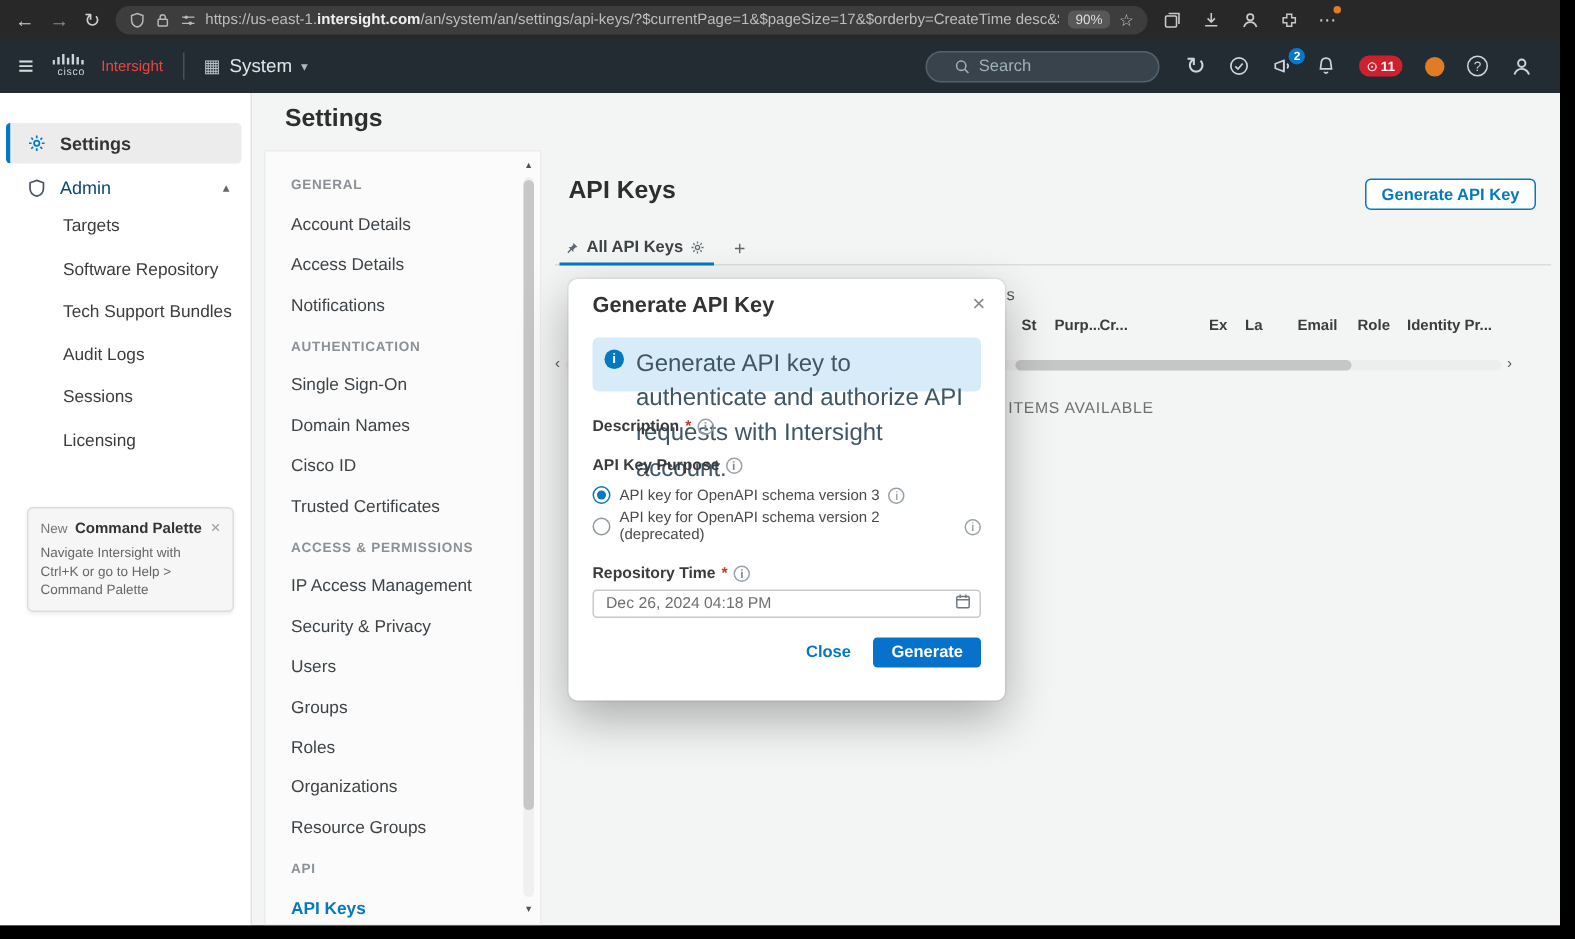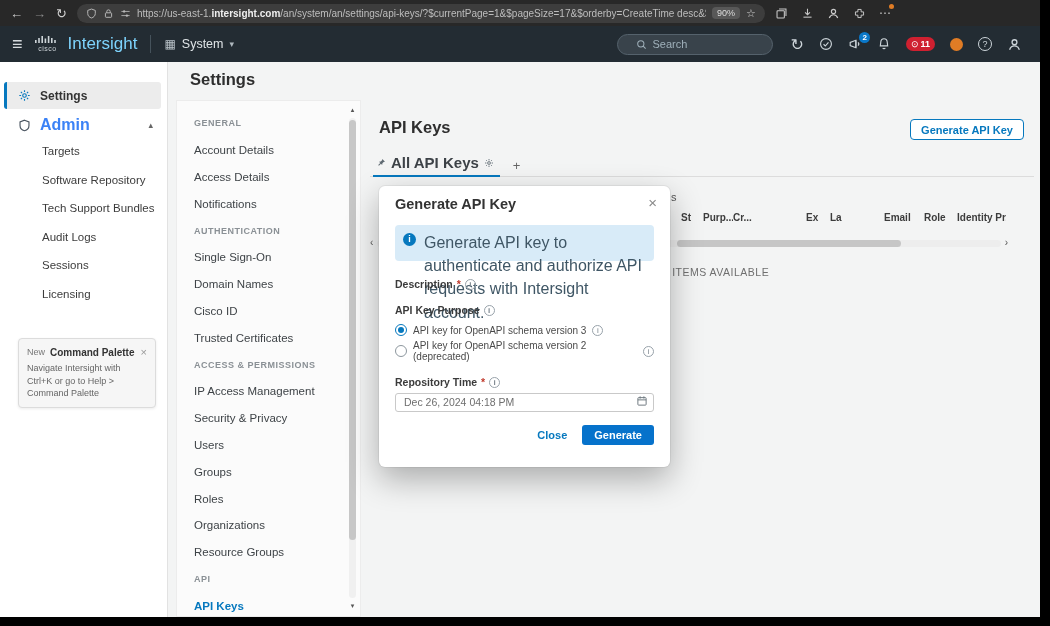--- a/index.html
+++ b/index.html
@@ -21,21 +21,21 @@
   .url-star { flex:none; color:#c9c9c9; font-size:11px; }
   .b-right { display:flex; align-items:center; gap:13px; color:#c9c9c9; }
   .menu-dot-wrap { position:relative; font-size:12px; color:#c9c9c9; }
   .menu-dot-wrap .odot { position:absolute; right:-3px; top:-2px; width:5px; height:5px; border-radius:50%; background:#e07c25; }
 
   
   .app-header { height:36px; background:#232c33; display:flex; align-items:center; color:#e7eaec; padding:0 12px; }
   .hamburger { font-size:18px; color:#d6dbde; margin-right:12px; }
   .cisco-logo { display:flex; flex-direction:column; align-items:center; margin-right:7px; }
   .cisco-word { font-size:7px; color:#cdd4d8; letter-spacing:.5px; }
-  .brand { font-size:17px; font-weight:400; color:#7dd3fc; }
+  .brand { font-size:10px; font-weight:400; color:#ef4444; }
   .hdr-div { width:1px; height:18px; background:#45525b; margin:0 13px; }
   .scope { display:flex; align-items:center; gap:6px; font-size:12.5px; color:#dfe4e7; }
   .scope .grid-ic { font-size:12px; color:#b9c2c8; }
   .scope .chev { font-size:9px; color:#aeb8be; }
   .hdr-search { margin-left:auto; width:156px; height:21px; background:#39434b; border:1px solid #55626c; border-radius:11px; display:flex; align-items:center; gap:6px; padding:0 9px; margin-right:18px;justify-content:flex-end; }
   .hdr-search svg { color:#9fb0ba; flex:none; }
   .hdr-search input { background:transparent; border:none; outline:none; color:#cfd8dd; font-size:11px; width:110px; font-family:"Liberation Sans", sans-serif; }
   .hdr-search input::placeholder { color:#9fb0ba; }
   .hdr-icons { display:flex; align-items:center; gap:15px; color:#cdd5da; margin-right:6px; }
   .hic { position:relative; }
@@ -48,21 +48,21 @@
   
   .app-body { position:absolute; top:62px; left:0; width:1040px; height:555px; background:#f3f4f4; }
 
   
   .sidebar { position:absolute; left:0; top:0; width:168px; height:100%; background:#fff; border-right:1px solid #e2e2e2; }
   .side-settings { margin:20px 6px 0 4px; height:27px; background:#ececec; border-left:3px solid #0678be; border-radius:3px; display:flex; align-items:center; gap:9px; padding-left:11px; }
   .side-settings svg { color:#0678be; }
   .side-settings .lbl { font-size:12px; font-weight:700; color:#333; }
   .side-admin { margin-top:4px; height:24px; display:flex; align-items:center; gap:9px; padding:0 14px 0 18px; }
   .side-admin svg { color:#4a5560; }
-  .side-admin .lbl { font-size:16px; font-weight:700; color:#3b82f6; }
+  .side-admin .lbl { font-size:12px; font-weight:400; color:#0c4a6e; }
   .side-admin .chev { margin-left:auto; font-size:9px; color:#666; }
   .side-child { height:28.5px; display:flex; align-items:center; padding-left:42px; font-size:11.5px; color:#3c3c3c; }
 
   .cmd-card { position:absolute; left:18px; top:276px; width:138px; background:#f6f6f6; border:1px solid #dcdcdc; border-radius:4px; padding:7px 8px; box-shadow:0 1px 3px rgba(0,0,0,.08); }
   .cmd-head { display:flex; align-items:center; gap:5px; }
   .cmd-new { font-size:9px; color:#777; }
   .cmd-title { font-size:10px; font-weight:700; color:#333; }
   .cmd-x { margin-left:auto; color:#999; font-size:11px; }
   .cmd-body { margin-top:4px; font-size:9px; color:#666; line-height:1.4; }
 
@@ -80,27 +80,27 @@
   .sn-track { position:absolute; left:1px; top:12px; bottom:12px; width:7px; background:#f0f0f0; border-radius:4px; }
   .sn-thumb { position:absolute; left:1px; top:14px; width:7px; height:420px; background:#c7c7c7; border-radius:4px; }
 
   
   .main { position:absolute; left:201px; top:38px; right:6px; bottom:0; }
   .main-title { position:absolute; left:9px; top:18px; font-size:16.5px; font-weight:700; color:#2e2e2e; }
   .gen-btn { position:absolute; right:10px; top:19px; height:21px; padding:0 10px; background:#fff; border:1px solid #0678be; border-radius:4px; color:#0678be; font-size:11px; font-weight:700; display:flex; align-items:center; }
   .tabbar { position:absolute; left:0; right:0; top:56px; height:21px; border-bottom:1px solid #dcdcdc; display:flex; align-items:flex-end; padding-left:3px; }
   .tab { display:flex; align-items:center; gap:5px; padding:0 6px 4px 4px; border-bottom:2px solid #0678be; margin-bottom:-1px; }
   .tab svg { color:#5f6a72; }
-  .tab .tlabel { font-size:15px; font-weight:700; color:#3d4247; }
+  .tab .tlabel { font-size:11px; font-weight:700; color:#3d4247; }
   .tab-add { margin-left:13px; font-size:13px; color:#666; padding-bottom:3px; }
   .tb-div { position:absolute; left:296px; top:90px; width:1px; height:15px; background:#d6d6d6; }
   .tb-part { position:absolute; left:301px; top:91px; font-size:11px; color:#555; }
   .thead { position:absolute; left:311px; right:28px; top:112px; display:flex; font-size:10px; font-weight:700; color:#3c3c3c; }
   .thead span { white-space:nowrap; overflow:hidden; }
-  .th0{width:22px}.th1{width:30px}.th2{width:73px}.th3{width:24px}.th4{width:54px}.th5{width:40px}.th6{width:33px}.th7{flex:1}
+  .th0{width:22px}.th1{width:30px}.th2{width:73px}.th3{width:24px}.th4{width:35px}.th5{width:40px}.th6{width:33px}.th7{flex:1}
   .hscroll { position:absolute; left:0; right:26px; top:138px; height:10px; display:flex; align-items:center; gap:4px; }
   .hs-arrow { font-size:10px; color:#555; line-height:1; }
   .hs-track { flex:1; height:7px; background:#ededed; border-radius:4px; position:relative; }
   .hs-thumb { position:absolute; left:48%; width:36%; top:0; height:7px; background:#c6c6c6; border-radius:4px; }
   .empty-text { position:absolute; left:282px; top:166px; font-size:10.5px; letter-spacing:.5px; color:#6f6f6f; font-weight:400; }
 
   
   .modal { position:absolute; left:379px; top:186px; width:291px; height:281px; background:#fff; border-radius:6px; box-shadow:0 12px 32px rgba(0,0,0,.30), 0 0 0 1px rgba(0,0,0,.05); padding:0 16px; z-index:20; }
   .m-title { margin-top:10px; font-size:14.5px; font-weight:700; color:#333; }
   .m-close { position:absolute; right:13px; top:8px; font-size:15px; color:#8a8a8a; }

